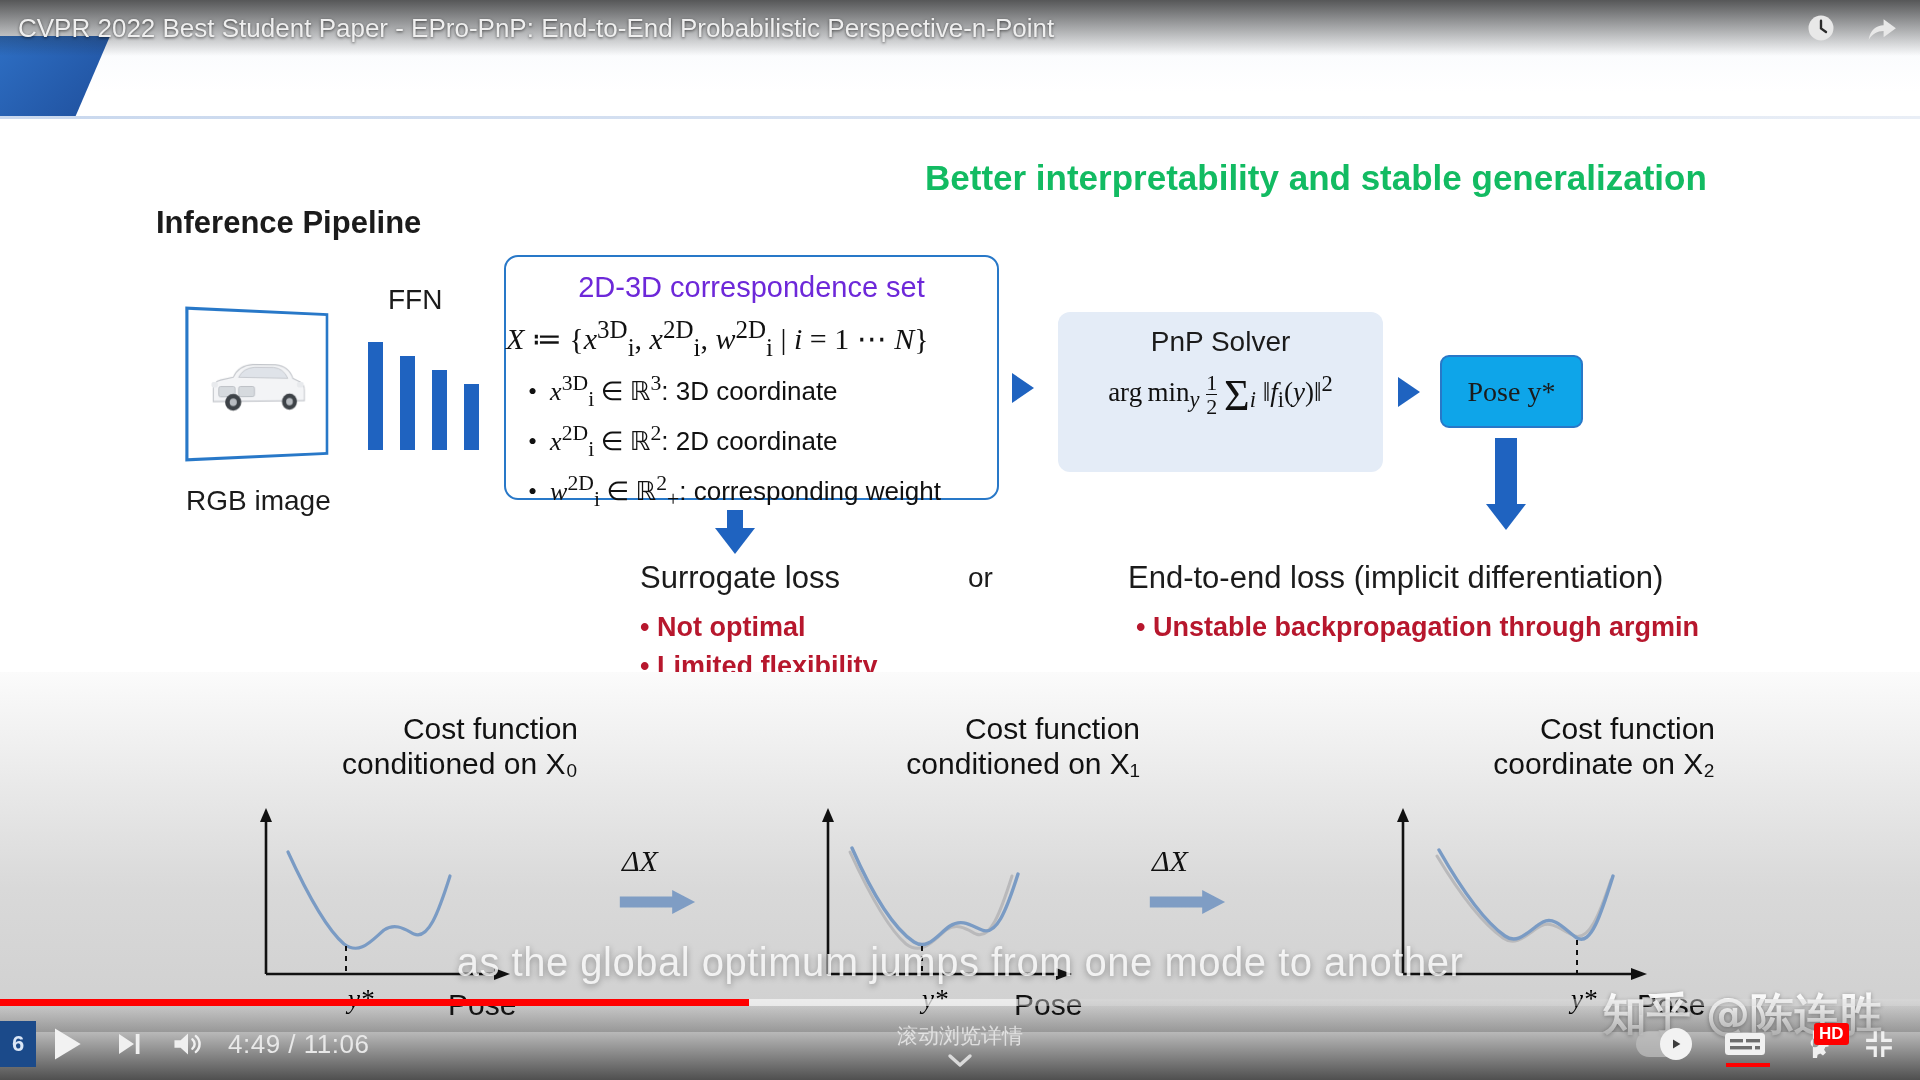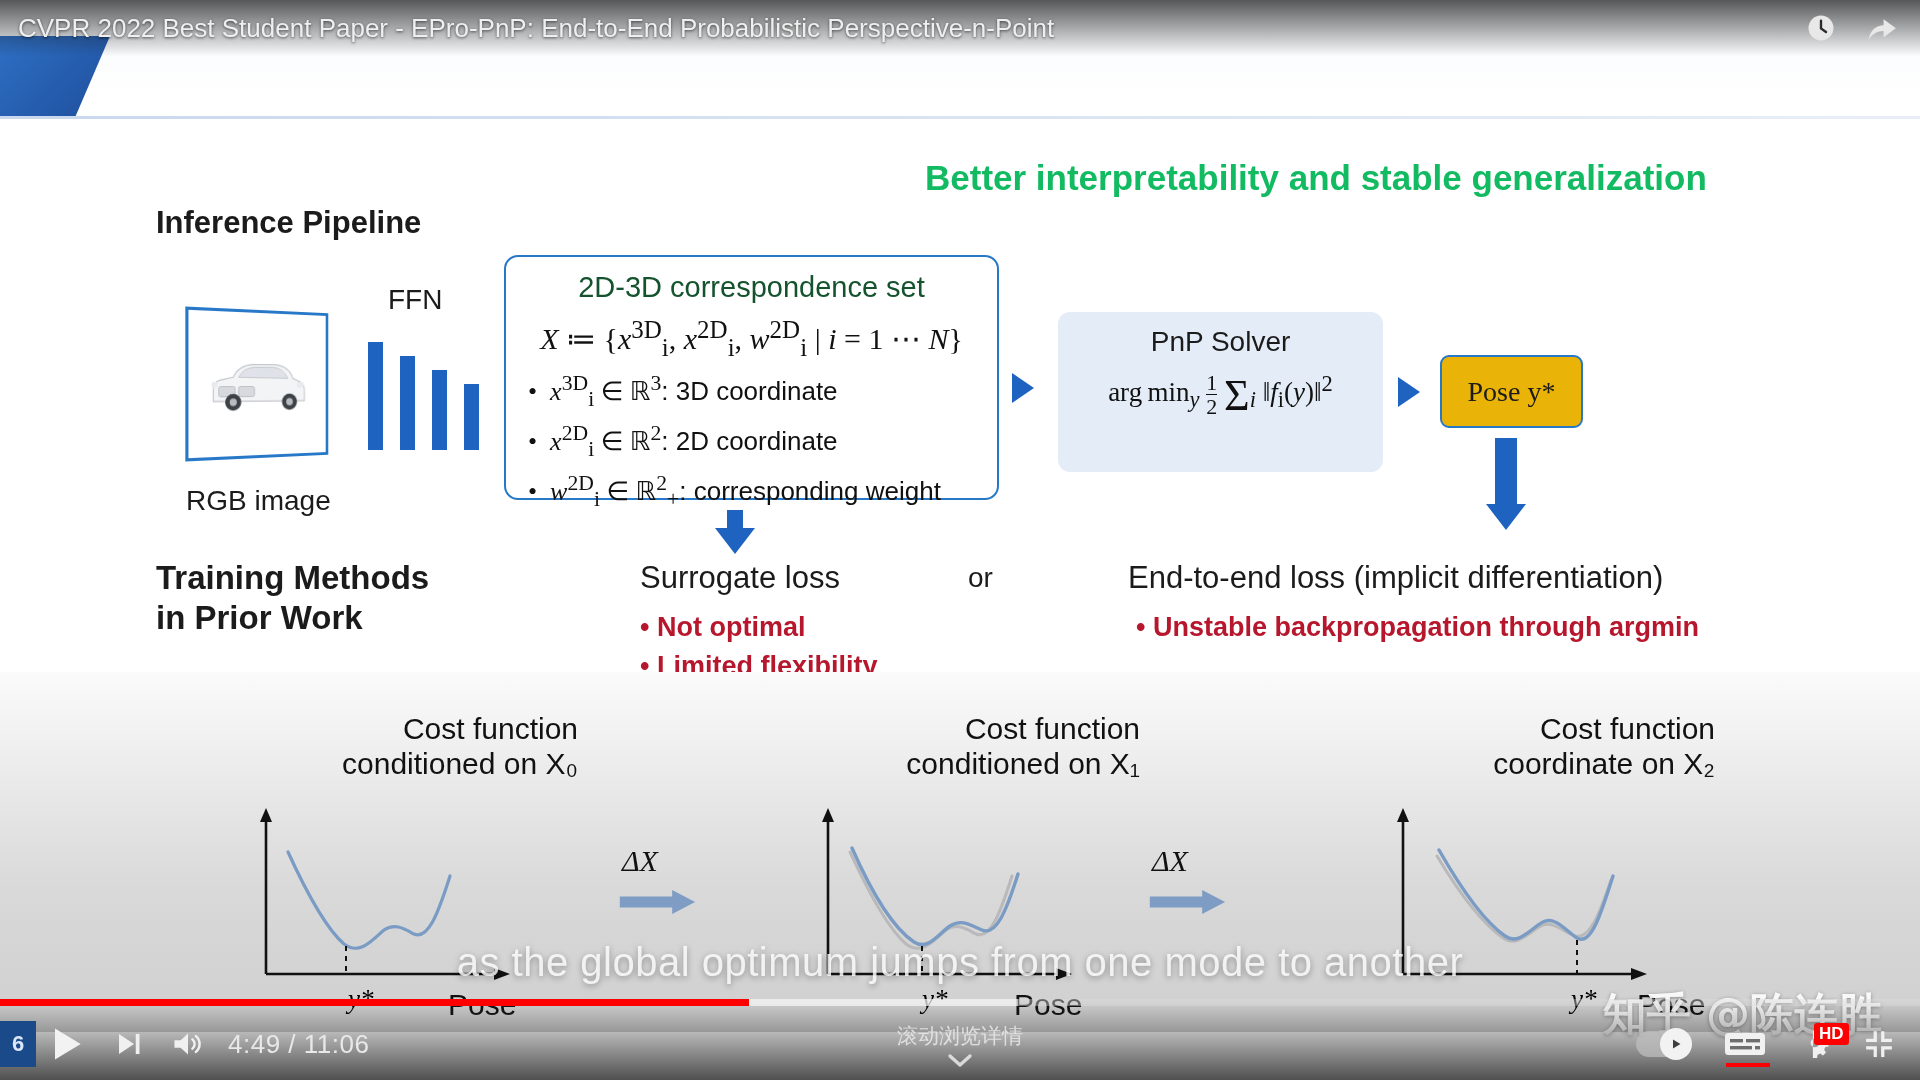--- a/index.html
+++ b/index.html
@@ -60,37 +60,37 @@
   }
   .ffn-label { position:absolute; left:388px; top:284px; font-size:28px; color:#1b1b1b; }
   .ffn-bars { position:absolute; left:368px; top:340px; width:112px; height:110px; }
   .ffn-bars i { position:absolute; bottom:0; width:15px; background:#1f63c0; display:block; }
 
   
   .corr-box {
     position:absolute; left:504px; top:255px; width:495px; height:245px;
     border:2.5px solid #2878c8; border-radius:14px; background:#fff;
   }
-  .corr-title { text-align:center; font-size:29px; color:#14532d; margin-top:14px; }
-  .corr-eq { text-align:center; font-size:30px; color:#111; margin-top:12px; font-family:"Liberation Serif", serif; }
+  .corr-title { text-align:center; font-size:29px; color:#6d28d9; margin-top:14px; }
+  .corr-eq { font-size:30px; color:#111; margin-top:12px; font-family:"Liberation Serif", serif; }
   .corr-li { font-size:26px; color:#111; margin:9px 0 0 22px; font-family:"Liberation Serif", serif; }
   .sans { font-family:"Liberation Sans", sans-serif; }
 
   
   .pnp-box {
     position:absolute; left:1058px; top:312px; width:325px; height:160px;
     background:#e4ecf7; border-radius:12px;
   }
   .pnp-title { text-align:center; font-size:28px; color:#1b1b1b; margin-top:14px; }
   .pnp-eq { text-align:center; font-size:27px; color:#111; margin-top:12px; font-family:"Liberation Serif", serif; }
 
   
   .pose-box {
     position:absolute; left:1440px; top:355px; width:143px; height:73px;
-    border:2.5px solid #2878c8; border-radius:9px; background:#eab308;
+    border:2.5px solid #2878c8; border-radius:9px; background:#0ea5e9;
     display:flex; align-items:center; justify-content:center;
     font-size:28px; color:#1b1b1b; font-family:"Liberation Serif", serif;
   }
 
   .arr-r { position:absolute; width:0; height:0;
     border-top:15px solid transparent; border-bottom:15px solid transparent;
     border-left:22px solid #1f63c0; }
   .arr-d { position:absolute; width:0; height:0;
     border-left:20px solid transparent; border-right:20px solid transparent;
     border-top:26px solid #1f63c0; }
@@ -254,24 +254,20 @@
     <div class="arr-r" style="left:1398px; top:377px;"></div>
 
     <div class="pose-box">Pose y*</div>
 
     <div class="arr-stem" style="left:727px; top:510px; width:16px; height:20px;"></div>
     <div class="arr-d" style="left:715px; top:528px;"></div>
 
     <div class="arr-stem" style="left:1495px; top:438px; width:22px; height:68px;"></div>
     <div class="arr-d" style="left:1486px; top:504px;"></div>
 
-    <div class="tm-title">
-      <span>Training Methods</span><br>
-      <span>in Prior Work</span>
-    </div>
 
     <div class="sur-title">Surrogate loss</div>
     <div class="or-label">or</div>
     <div class="red-list" style="left:640px; top:604px;">
       <div class="red-li">
         • <span>Not optimal</span>
       </div>
       <div class="red-li">
         • <span>Limited flexibility</span>
       </div>

